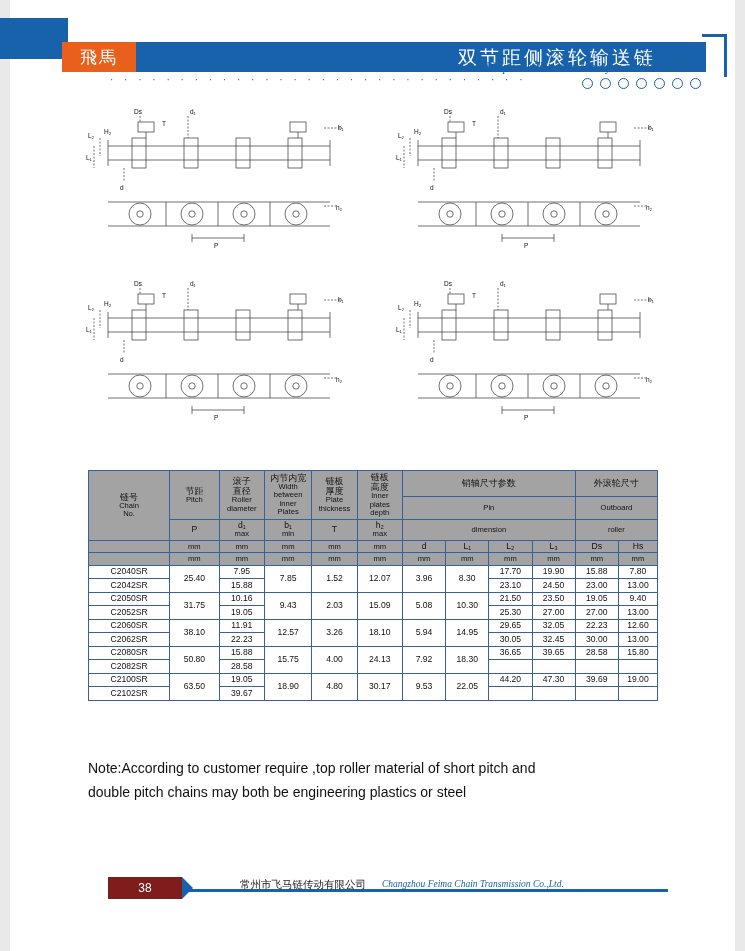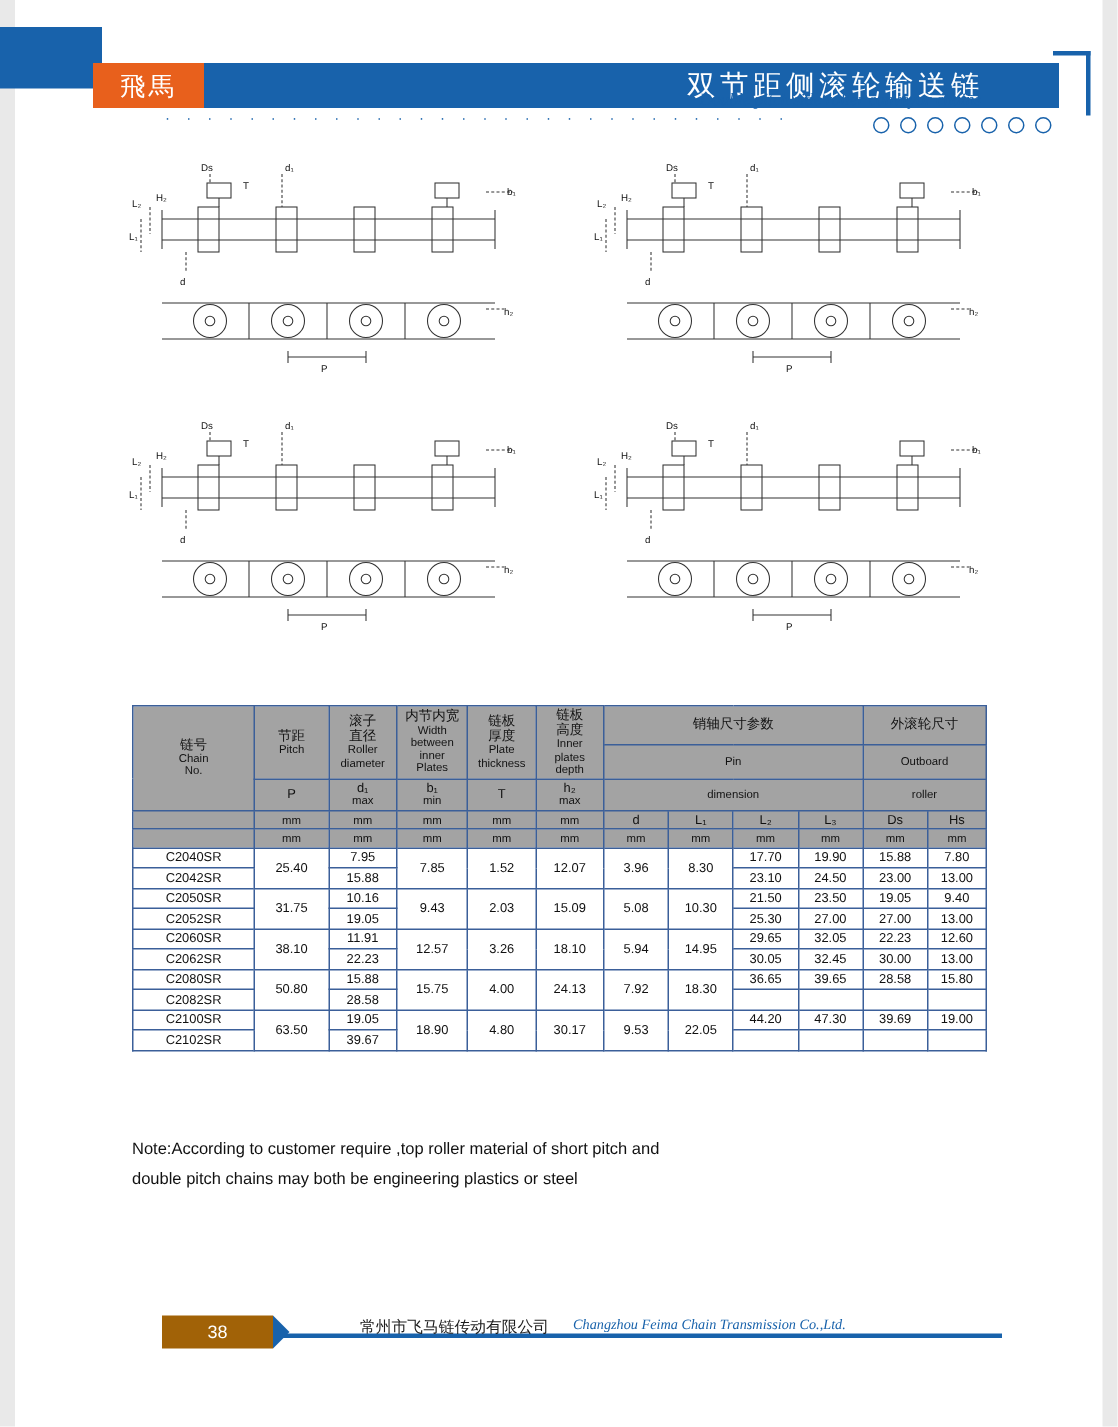--- a/index.html
+++ b/index.html
@@ -86,29 +86,29 @@
   .hd-en{font-size:7.6px;}
   .sym{font-size:8.6px;}
   .unit{font-size:7.6px;}
   .chain-no{text-align:left;padding-left:6px;font-size:8.6px;}
   td.rh{font-size:8.6px;}
   .row-h{height:13.5px;}
 
   
   .notes{position:absolute;left:88px;top:760px;width:580px;font-size:9.5px;color:#111;}
   .notes .cn{font-family:"DejaVu Sans", sans-serif;font-size:9.8px;margin-bottom:9px;}
-  .notes .en{font-family:"Liberation Sans", sans-serif;font-size:11px;margin-bottom:8px;}
+  .notes .en{font-family:"Liberation Sans", sans-serif;font-size:14px;margin-bottom:8px;}
 
   
   .footer{position:absolute;left:0;bottom:38px;width:745px;height:34px;}
   .ftr-bar{
     position:absolute;left:108px;top:10px;width:560px;height:3px;background:#1862ab;
   }
   .ftr-badge{
-    position:absolute;left:108px;top:-2px;width:74px;height:22px;background:#a16207;
+    position:absolute;left:108px;top:-2px;width:74px;height:22px;background:#7f1d1d;
     color:#fff;font-size:12px;line-height:22px;text-align:center;
   }
   .ftr-badge:after{
     content:"";position:absolute;right:-11px;top:0;border-top:11px solid transparent;
     border-bottom:11px solid transparent;border-left:11px solid #1862ab;
   }
   .ftr-cn{
     position:absolute;left:240px;top:-1px;font-size:10.5px;color:#1b1b1b;
     font-family:"DejaVu Sans", sans-serif;
   }

